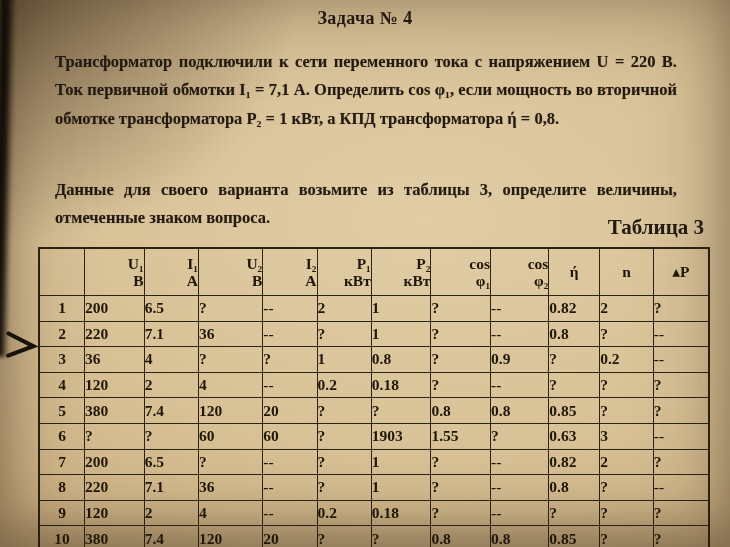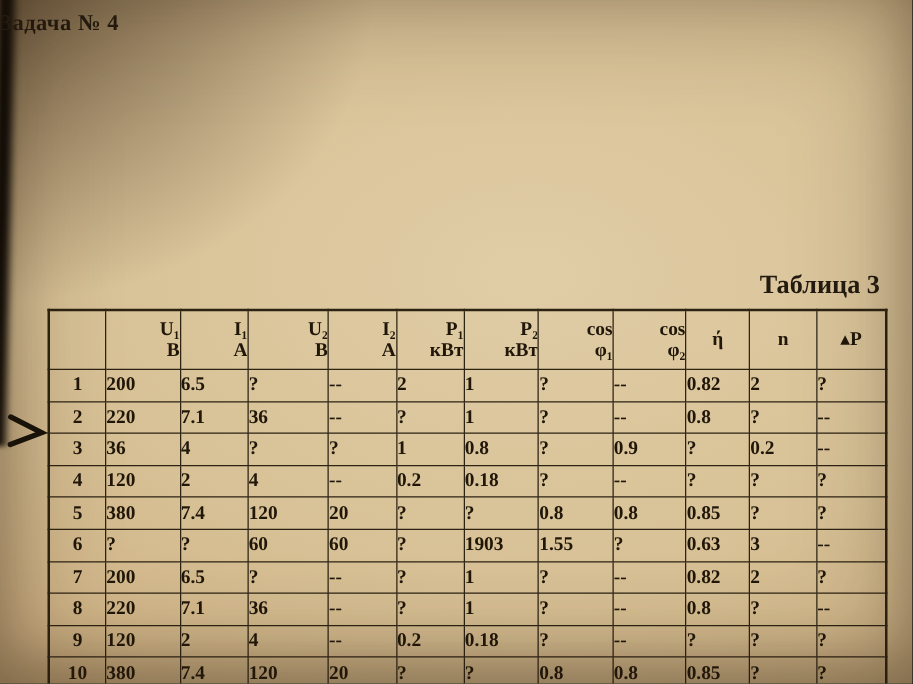--- a/index.html
+++ b/index.html
@@ -19,21 +19,21 @@
   .vignette{
     position:absolute;inset:0;pointer-events:none;
     box-shadow:inset 0 0 90px rgba(45,28,12,.38), inset 0 -18px 40px rgba(45,28,12,.25);
   }
   .film-edge{
     position:absolute;left:-4px;top:-8px;width:16px;height:365px;
     background:linear-gradient(to right,#0b0906 50%, rgba(11,9,6,0));
     filter:blur(2px);transform:rotate(1.2deg);
   }
   .title{
-    position:absolute;left:0;top:8px;width:730px;
+    position:absolute;left:0;top:8px;width:730px;text-align:center;
     font-size:18px;font-weight:bold;letter-spacing:.4px;
   }
   .para{
     position:absolute;left:55px;width:622px;
     font-size:16.5px;font-weight:bold;line-height:1.72;
     text-align:justify;text-align-last:left;
     text-shadow:0 0 1px rgba(36,27,16,.35);
   }
   .p1{top:48px;}
   .p2{top:176px;}
@@ -62,20 +62,22 @@
 </style>
 </head>
 <body>
 
 <div class="photo">
   <div class="corner-shade"></div>
   <div class="film-edge"></div>
 
   <div class="title">Задача № 4</div>
 
+  <div class="para p1">Трансформатор подключили к сети переменного тока с напряжением U = 220 В. Ток первичной обмотки I₁ = 7,1 А. Определить cos φ₁, если мощность во вторичной обмотке трансформатора P₂ = 1 кВт, а КПД трансформатора ή = 0,8.</div>
+  <div class="para p2">Данные для своего варианта возьмите из таблицы 3, определите величины, отмеченные знаком вопроса.</div>
 
   <div class="tbl-label">Таблица 3</div>
 
   <table class="grid">
     <colgroup>
       <col style="width:6.8%">
         <col style="width:8.9%">
         <col style="width:8.1%">
       <col style="width:9.6%">
         <col style="width:8.1%">

